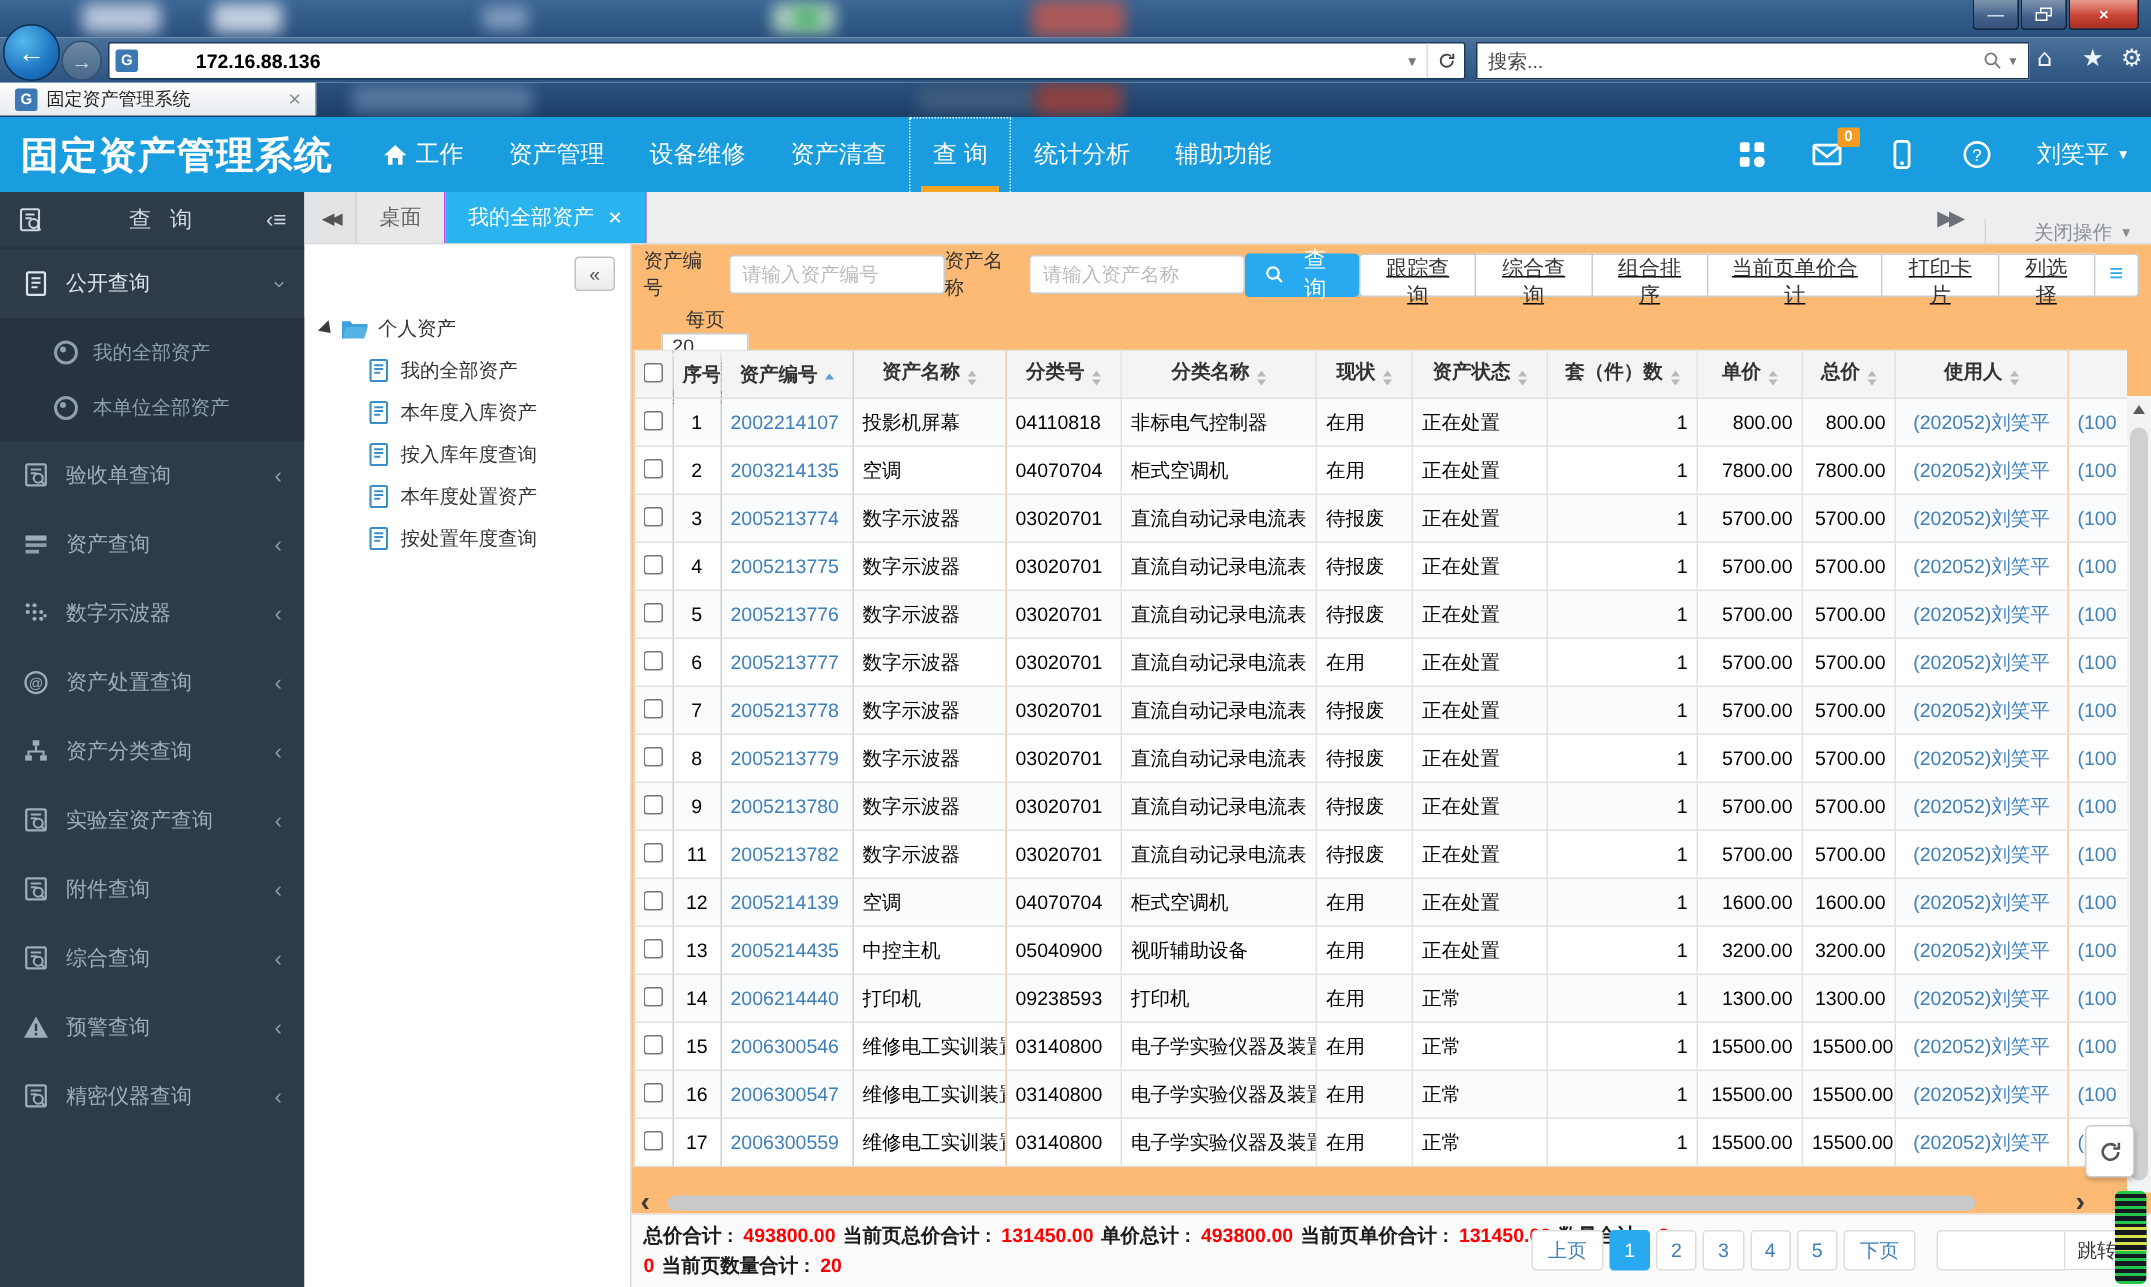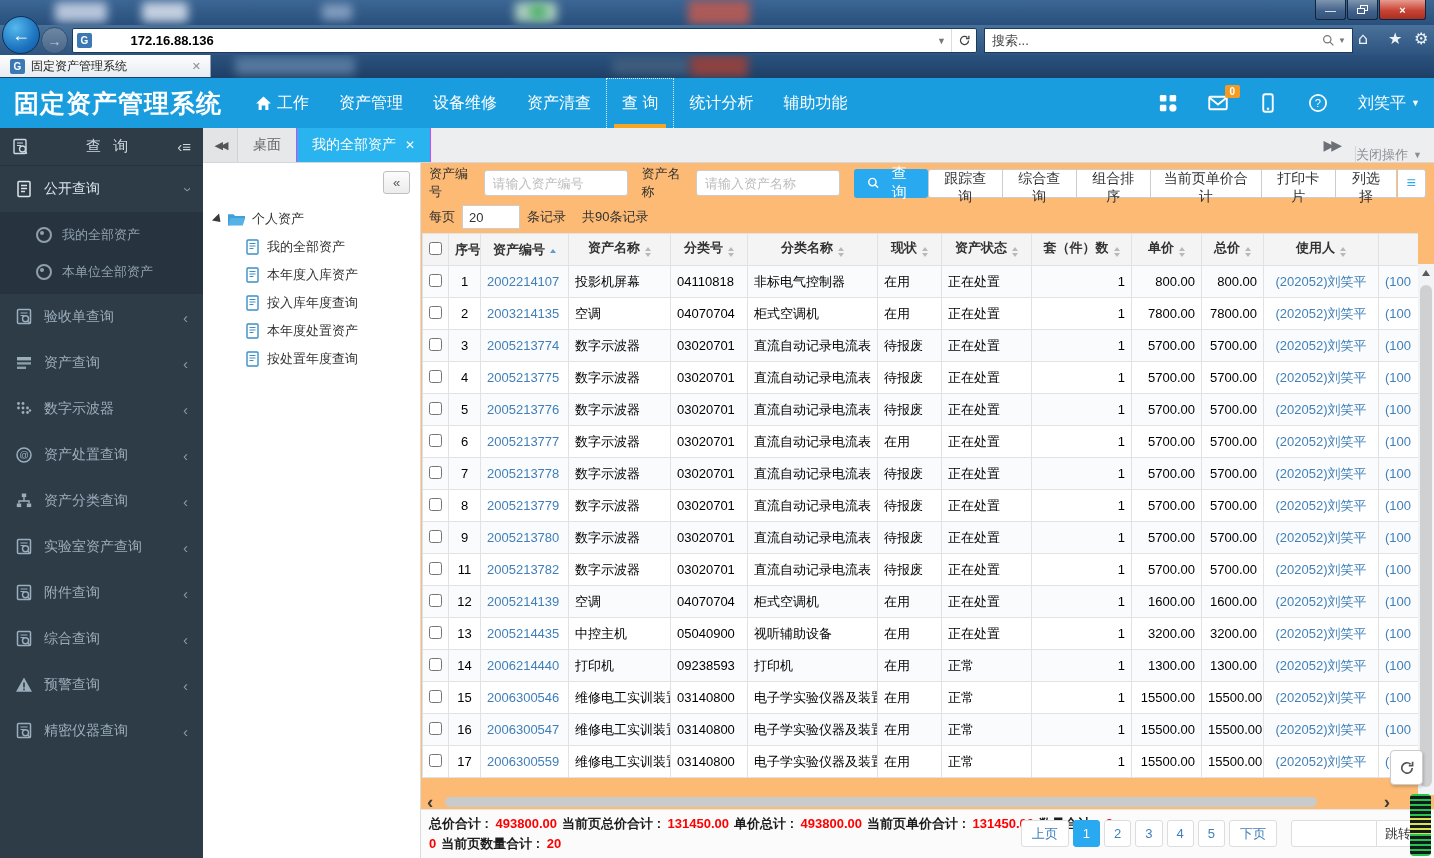--- a/index.html
+++ b/index.html
@@ -81,49 +81,49 @@
   .tstrip{position:absolute;left:203px;top:128px;right:0;height:34px;background:#eceef0;
     border-bottom:1px solid #d5d8da;display:flex;align-items:stretch;}
   .tcollapse{width:34px;display:flex;align-items:center;justify-content:center;color:#555;
     background:#e2e4e6;border-right:1px solid #d0d3d5;font-size:11px;letter-spacing:-3px;cursor:pointer;}
   .ttab{display:flex;align-items:center;padding:0 15px;font-size:14px;color:#666;background:#e6e8ea;
     border-right:1px solid #d946ef;cursor:pointer;}
   .ttab.active{background:#29b3ef;color:#fff;}
   .ttab .tclose{margin-left:9px;font-size:12px;font-weight:bold;}
   .tstrip-right{margin-left:auto;display:flex;align-items:center;padding-right:12px;gap:0;}
   .ffwd{color:#6b7177;font-size:12px;letter-spacing:-3px;padding:0 16px;cursor:pointer;}
-  .close-ops{border-left:1px solid #d5d8da;padding-left:0;color:#8a8f94;font-size:13px;display:flex;align-items:center;gap:5px;cursor:pointer;margin-top:20px;}
+  .close-ops{border-left:1px solid #d5d8da;padding-left:32px;color:#8a8f94;font-size:13px;display:flex;align-items:center;gap:5px;cursor:pointer;margin-top:20px;}
   .caret-dn{font-size:9px;}
   
   .tree-panel{position:absolute;left:203px;top:163px;width:217px;bottom:0;background:#fff;border-right:1px solid #dcdcdc;}
   .collapse-btn{position:absolute;right:10px;top:8px;width:25px;height:21px;border:1px solid #bfbfbf;border-radius:3px;
     background:linear-gradient(#fcfcfc,#ececec);color:#555;font-size:13px;display:flex;align-items:center;justify-content:center;cursor:pointer;}
   .tree{position:absolute;left:10px;top:42px;right:4px;}
   .tree-root{display:flex;align-items:center;font-size:13px;color:#333;height:28px;cursor:pointer;}
   .tree-tri{width:0;height:0;border-left:5px solid transparent;border-right:5px solid transparent;
     border-top:7px solid #3a3a3a;transform:rotate(-45deg);margin-right:4px;flex:none;}
   .tree-folder{width:19px;height:15px;margin-right:6px;display:inline-flex;flex:none;}
   .tree-item{display:flex;align-items:center;height:28px;padding-left:33px;font-size:13px;color:#333;cursor:pointer;}
   .tree-doc{width:14px;height:16px;margin-right:7px;display:inline-flex;flex:none;}
   
   .main{position:absolute;left:421px;top:163px;right:0;bottom:0;background:#fdba74;}
   .filter-row{position:absolute;left:8px;top:5px;right:8px;height:30px;display:flex;align-items:center;}
   .f-label{font-size:13px;color:#333;margin-right:7px;}
-  .f-input{width:126px;height:24px;border:1px solid #ccc;border-radius:3px;padding:0 8px;font-size:13px;color:#333;margin-right:14px;outline:none;}
+  .f-input{width:126px;height:24px;border:1px solid #ccc;border-radius:3px;padding:0 8px;font-size:13px;color:#333;outline:none;font-family:Liberation Mono, monospace;}
   .f-input::placeholder{color:#bcbcbc;}
   .search-btn{height:29px;padding:0 13px;background:#29a9f0;border:none;border-radius:3px;color:#fff;
     font-size:15px;display:flex;align-items:center;gap:4px;cursor:pointer;}
   .search-btn svg{width:14px;height:14px;}
   .action-wrap{margin-left:auto;display:flex;}
   .act-btn{height:29px;padding:0 12px;background:#fff;border:1px solid #ccc;border-left:none;
     font-size:14px;color:#333;cursor:pointer;}
   .act-btn:first-child{border-left:1px solid #ccc;border-radius:3px 0 0 3px;}
   .ham-btn{height:29px;width:30px;background:#fff;border:1px solid #ccc;border-left:none;border-radius:0 3px 3px 0;
     color:#29a9f0;font-size:16px;font-weight:bold;cursor:pointer;}
-  .perpage-row{position:absolute;left:8px;top:41px;height:26px;display:flex;align-items:center;font-size:13px;color:#333;}
+  .perpage-row{position:absolute;left:8px;top:41px;height:26px;display:flex;align-items:center;font-size:13px;color:#333;flex-direction:column;}
   .pp-input{width:44px;height:22px;border:1px solid #ccc;margin:0 7px;padding:0 6px;font-size:13px;color:#333;outline:none;}
   .pp-total{margin-left:16px;}
   
   .table-wrap{position:absolute;left:1px;top:70px;right:16px;bottom:63px;overflow:hidden;}
   table{border-collapse:collapse;table-layout:fixed;width:998px;font-size:13px;}
   th,td{border:1px solid #e2e2e2;height:31px;padding:0 6px;overflow:hidden;white-space:nowrap;}
   thead th{background:#f4f4f4;font-weight:bold;color:#333;text-align:center;}
   tbody tr:nth-child(odd) td{background:#fafbfc;}
   tbody tr:nth-child(even) td{background:#fff;}
   td.c1{text-align:center;}
@@ -540,21 +540,21 @@
     <span class="f-label">资产名称</span>
     <input class="f-input" placeholder="请输入资产名称" style="">
     <button class="search-btn">
       <svg viewBox="0 0 16 16">
           <circle cx="6.8" cy="6.8" r="4.6" fill="none" stroke="#fff" stroke-width="1.8"></circle>
           <path d="M10.3 10.3 14 14" stroke="#fff" stroke-width="1.8"></path>
         </svg>
       <span>查 询</span>
     </button>
     <div class="action-wrap">
-      <span id="action-group" style="display:flex;">
+      <span id="action-group" style="display:flex;text-decoration:underline;">
           <button class="act-btn">跟踪查询</button>
           <button class="act-btn">综合查询</button>
           <button class="act-btn">组合排序</button>
           <button class="act-btn">当前页单价合计</button>
           <button class="act-btn">打印卡片</button>
           <button class="act-btn">列选择</button>
         </span>
       <button class="ham-btn">≡</button>
     </div>
   </div>

